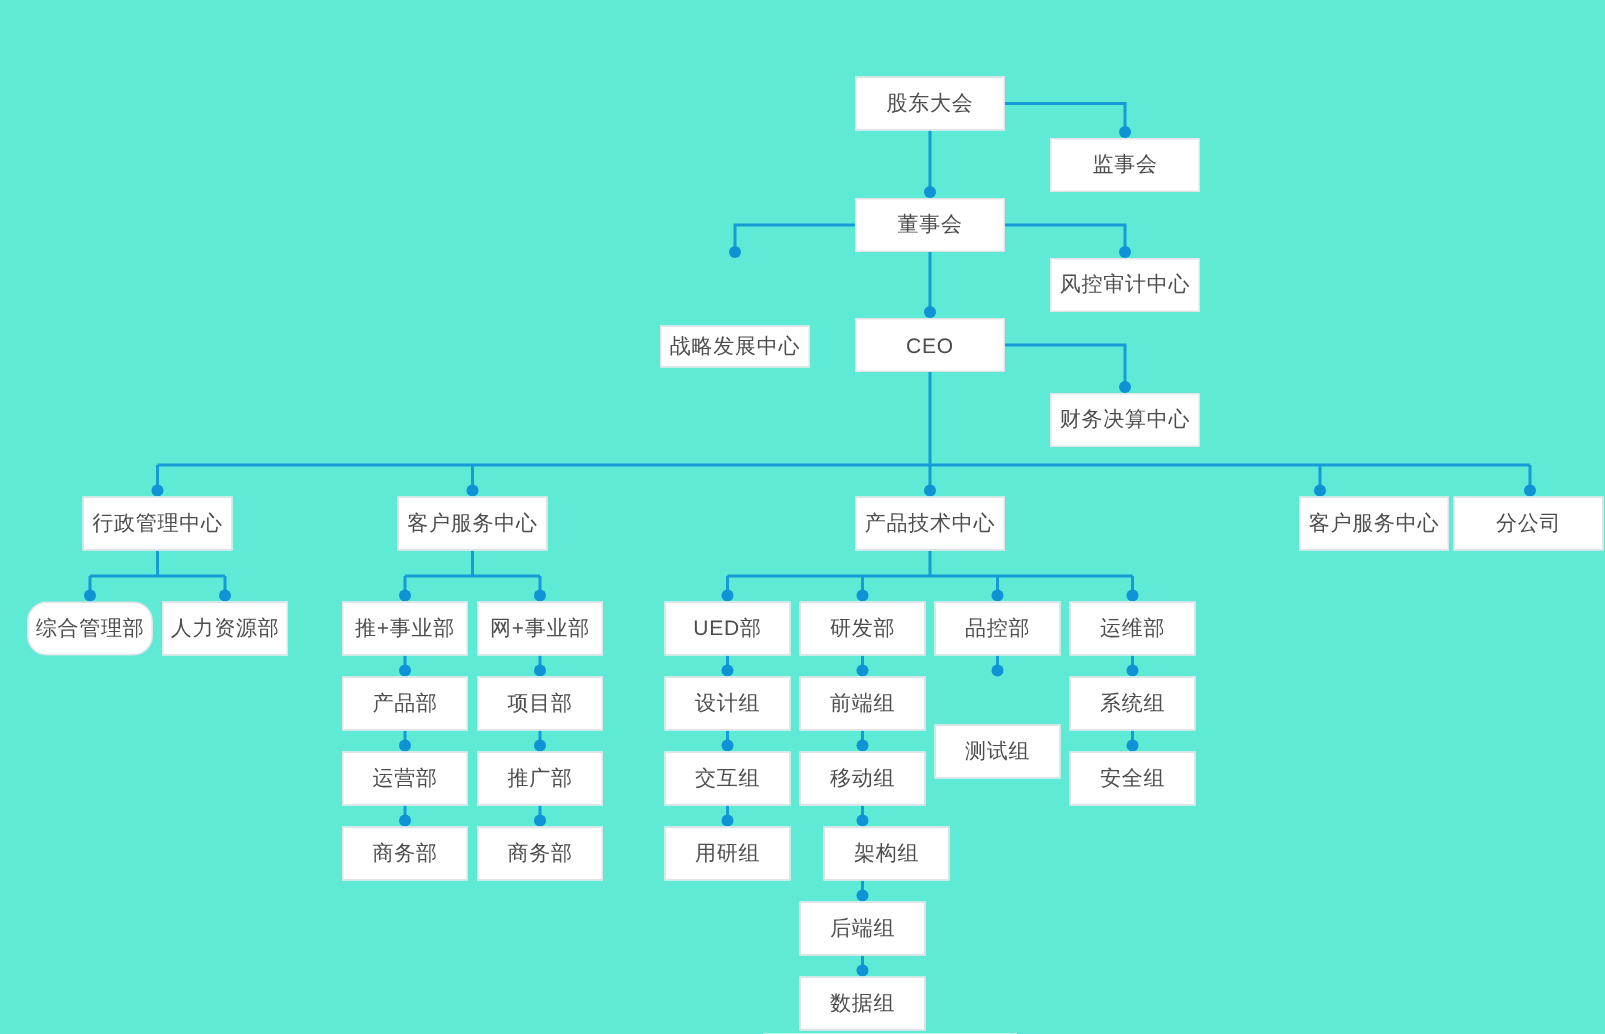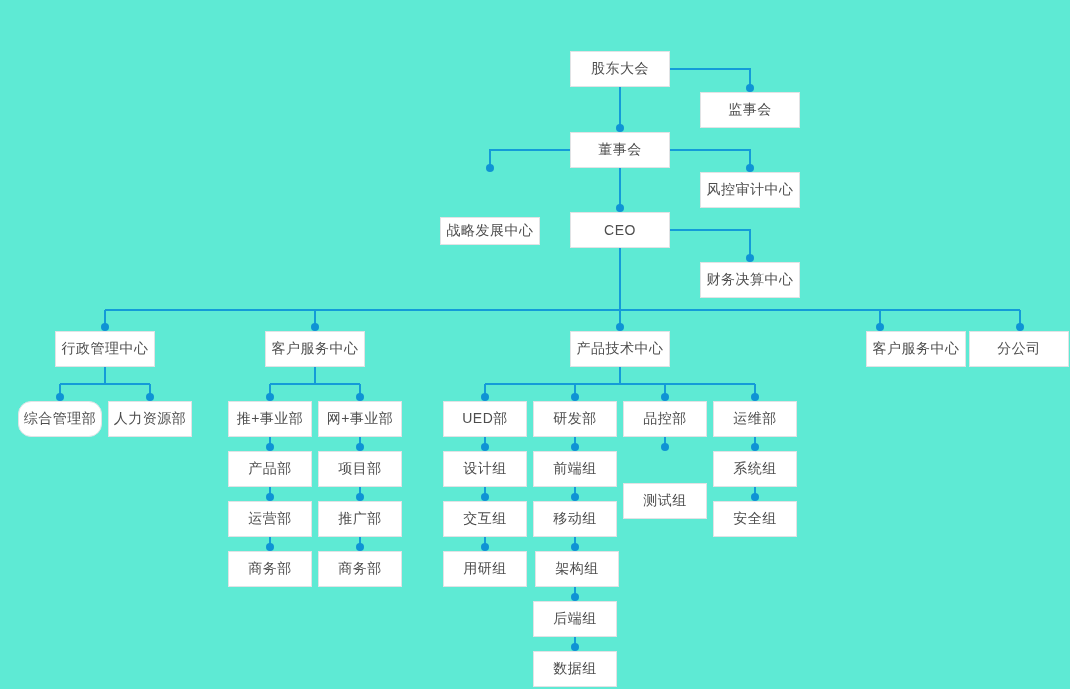--- a/index.html
+++ b/index.html
@@ -148,20 +148,20 @@
       <div class="node" style="left: 318px; top: 551px; width: 84px; height: 36px;">商务部</div>
       <div class="node" style="left: 443px; top: 401px; width: 84px; height: 36px;">UED部</div>
       <div class="node" style="left: 533px; top: 401px; width: 84px; height: 36px;">研发部</div>
       <div class="node" style="left: 623px; top: 401px; width: 84px; height: 36px;">品控部</div>
       <div class="node" style="left: 713px; top: 401px; width: 84px; height: 36px;">运维部</div>
       <div class="node" style="left: 443px; top: 451px; width: 84px; height: 36px;">设计组</div>
       <div class="node" style="left: 443px; top: 501px; width: 84px; height: 36px;">交互组</div>
       <div class="node" style="left: 443px; top: 551px; width: 84px; height: 36px;">用研组</div>
       <div class="node" style="left: 533px; top: 451px; width: 84px; height: 36px;">前端组</div>
       <div class="node" style="left: 533px; top: 501px; width: 84px; height: 36px;">移动组</div>
-      <div class="node" style="left: 535px; top: 551px; width: 84px; height: 36px;">架构组</div>
+      <div class="node" style="left: 549px; top: 551px; width: 84px; height: 36px;">架构组</div>
       <div class="node" style="left: 533px; top: 601px; width: 84px; height: 36px;">后端组</div>
       <div class="node" style="left: 533px; top: 651px; width: 84px; height: 36px;">数据组</div>
       <div class="node" style="left: 623px; top: 451px; width: 84px; height: 36px; margin-top: 32px;">测试组</div>
       <div class="node" style="left: 713px; top: 451px; width: 84px; height: 36px;">系统组</div>
       <div class="node" style="left: 713px; top: 501px; width: 84px; height: 36px;">安全组</div>
     </div>
 </div>
 
 </body></html>

